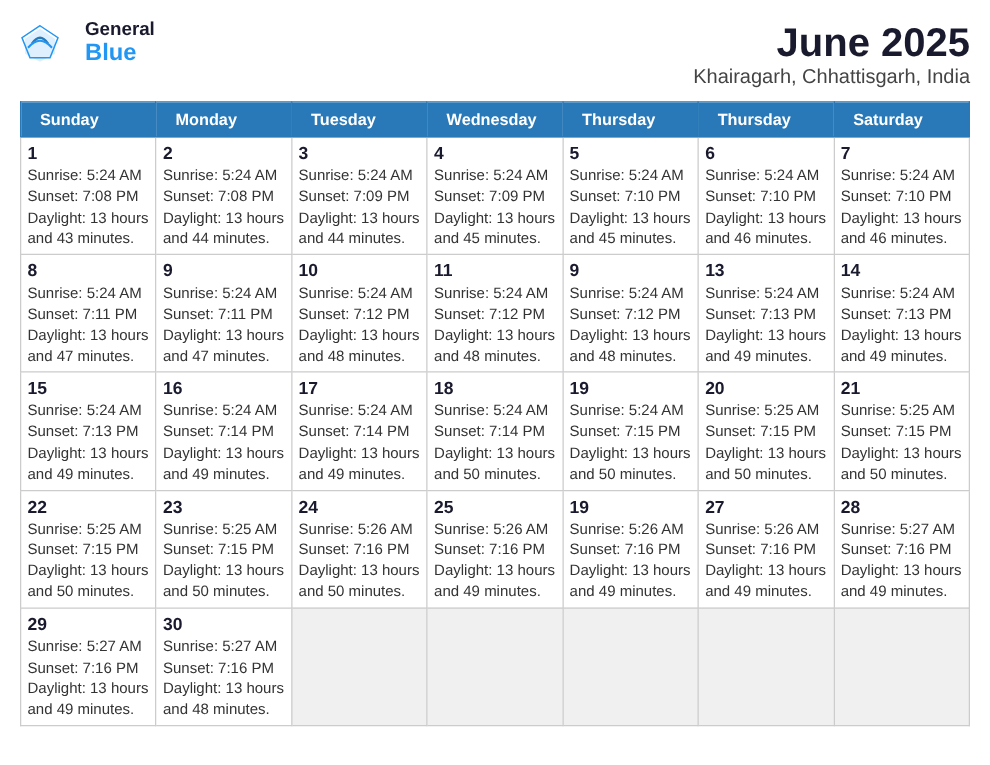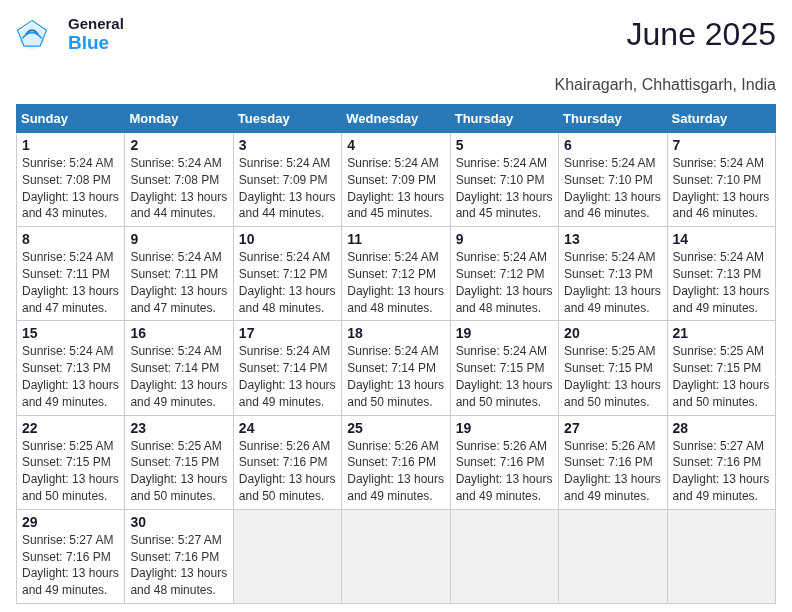--- a/index.html
+++ b/index.html
@@ -23,37 +23,36 @@
     }
     .logo-icon {
       width: 32px;
       height: 32px;
     }
     .title-block {
       text-align: right;
     }
     .month-title {
       font-size: 32px;
-      font-weight: normal;
+      font-weight: bold;
       color: #1a1a2e;
     }
     .location-title {
       font-size: 16px;
       color: #444;
-      margin-top: 23px;
     }
     table {
       width: 100%;
       border-collapse: collapse;
       font-size: 11px;
     }
     th {
       background-color: #2979b8;
       color: #fff;
-      padding: 6px 4px;
+      padding: 6px 15px;
       text-align: left;
       font-size: 13px;
       font-weight: bold;
       border: 1px solid #2979b8;
     }
     td {
       border: 1px solid #ccc;
       vertical-align: top;
       padding: 4px 5px;
       height: 88px;

